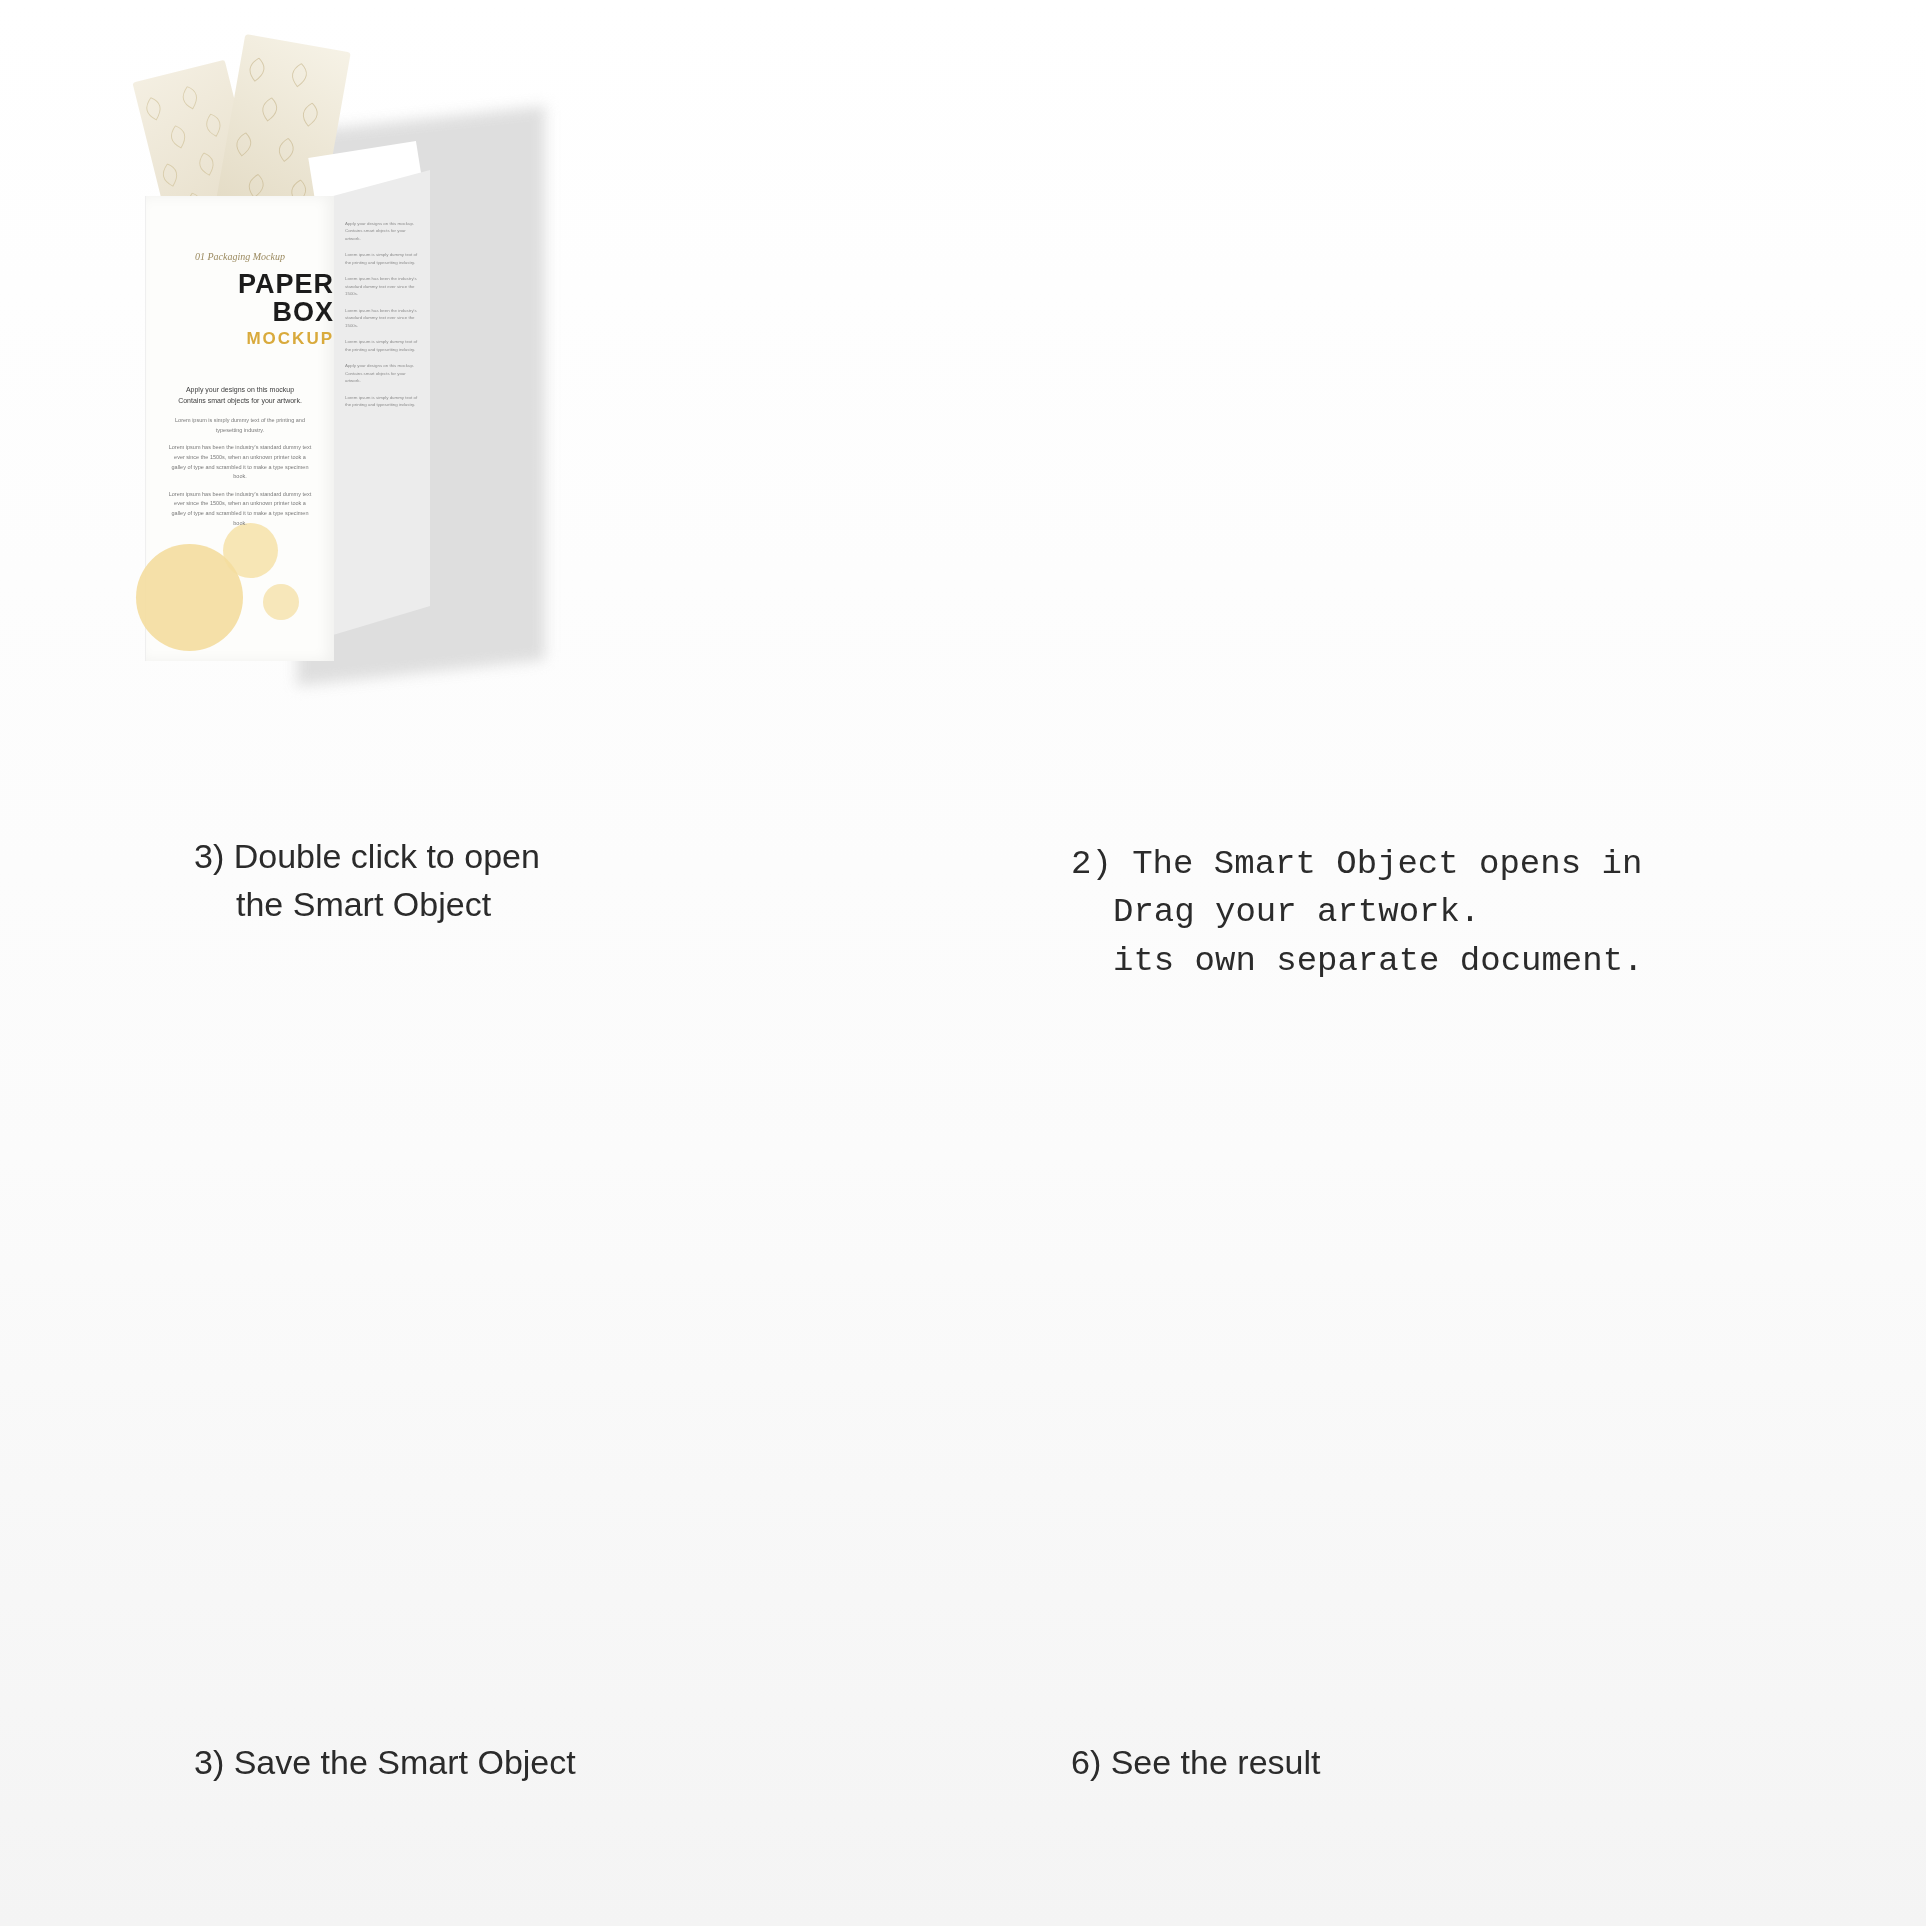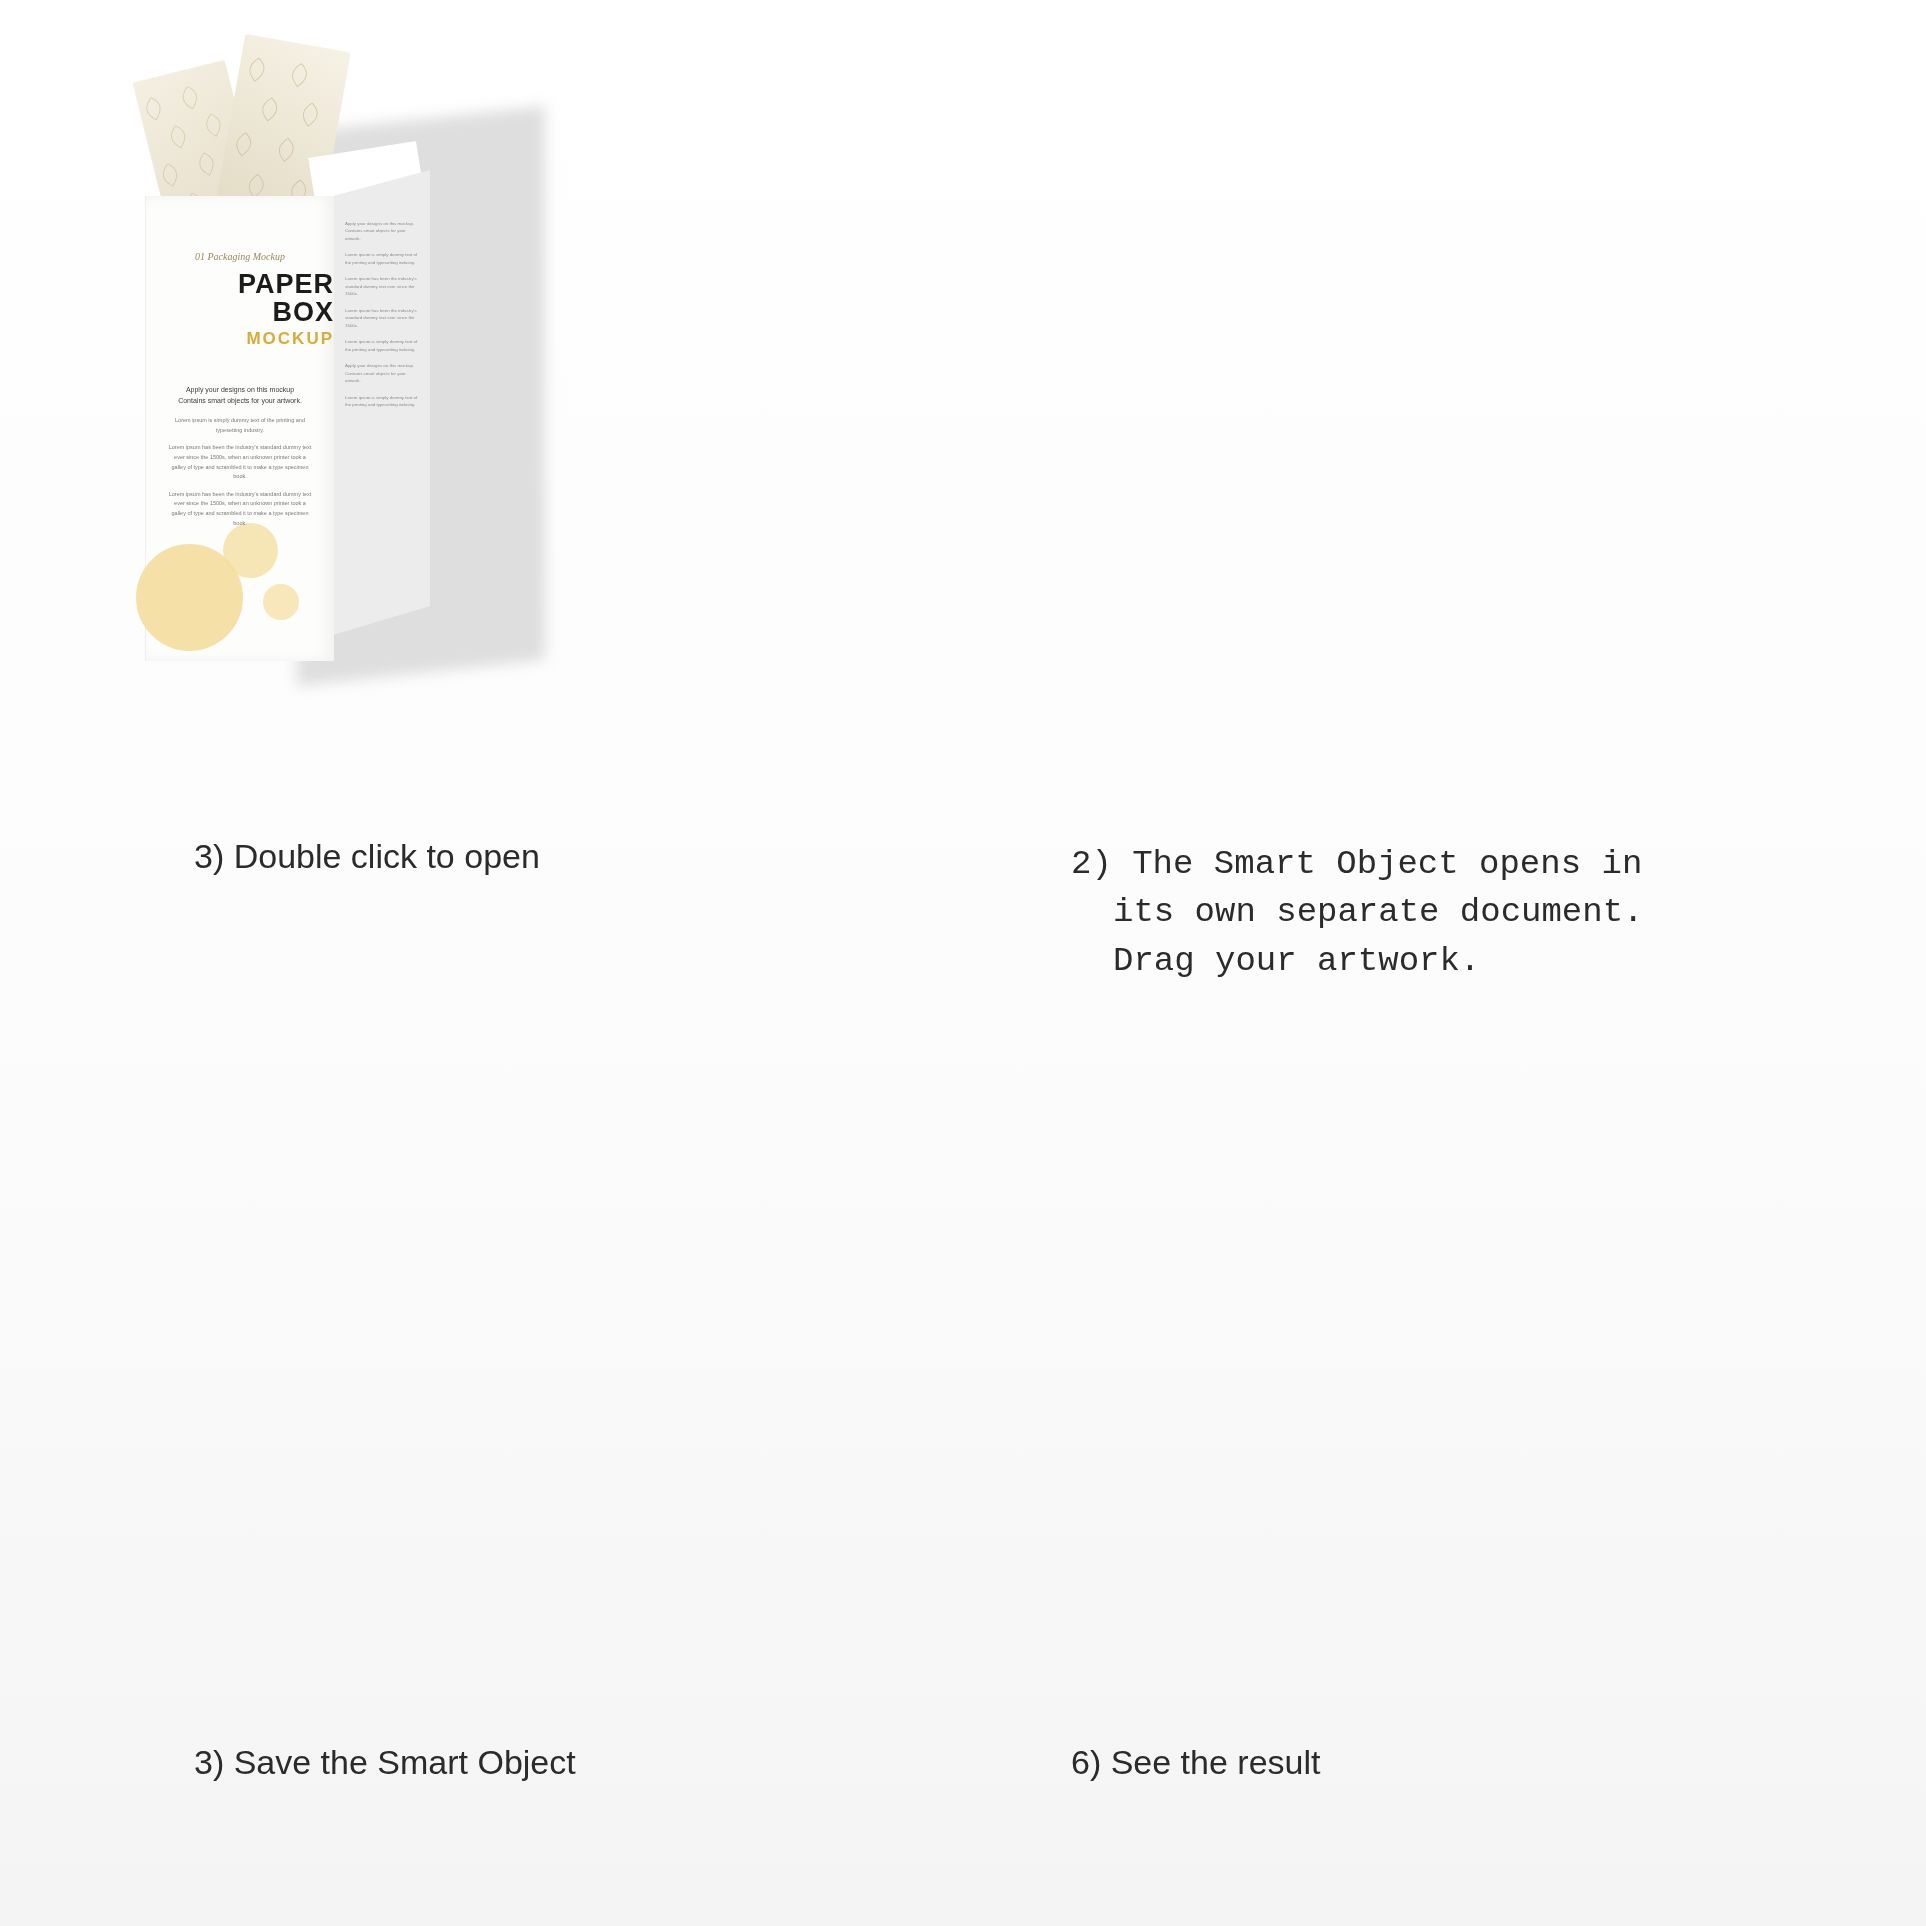--- a/index.html
+++ b/index.html
@@ -877,26 +877,27 @@
         <div>Lorem ipsum has been the industry's standard dummy text ever since the 1500s.</div>
         <div>Lorem ipsum is simply dummy text of the printing and typesetting industry.</div>
         <div>Apply your designs on this mockup. Contains smart objects for your artwork.</div>
         <div>Lorem ipsum is simply dummy text of the printing and typesetting industry.</div>
       </div>
     </div>
   </div>
 
   <div class="caption" id="cap1">
     <span>3) Double click to open</span><br>
+    <span class="indent">the Smart Object</span>
   </div>
 
   <div class="caption" id="cap2">
     <span>2) The Smart Object opens in</span><br>
+    <span class="indent">Drag your artwork.</span>
     <span class="indent">its own separate document.</span>
-    <span class="indent">Drag your artwork.</span>
   </div>
 
   <div class="caption" id="cap3">
     <span>3) Save the Smart Object</span>
   </div>
 
   <div class="caption" id="cap4">
     <span>6) See the result</span>
   </div>
 

